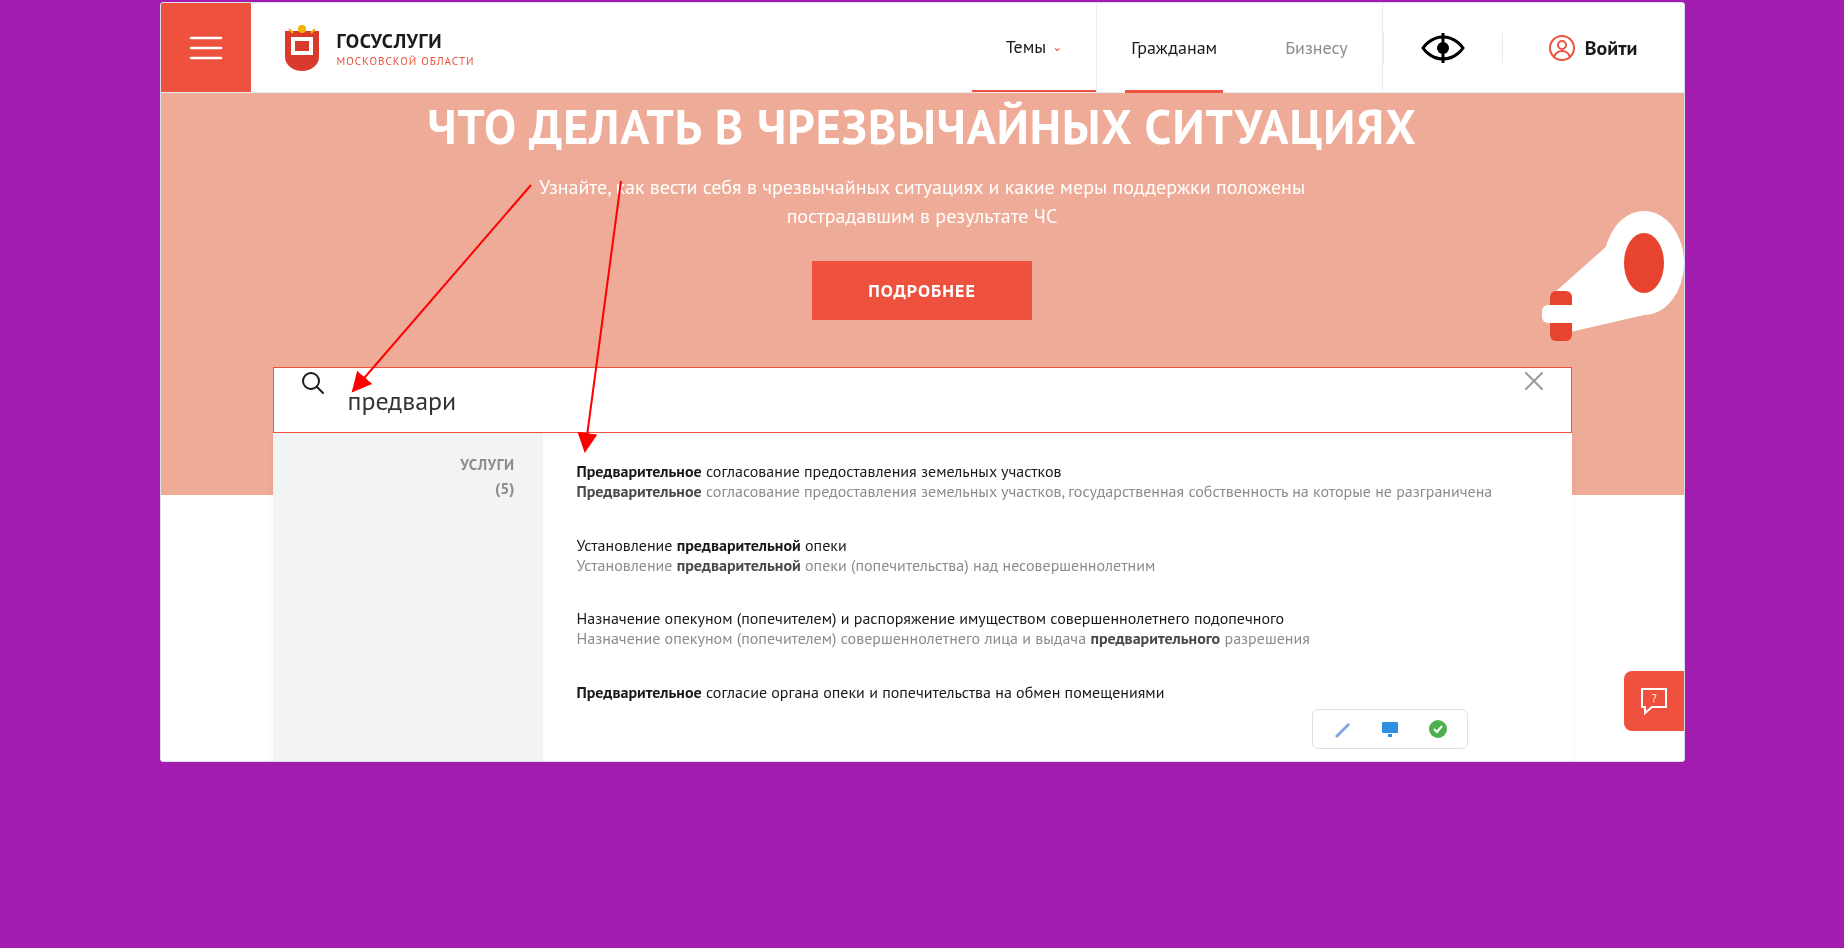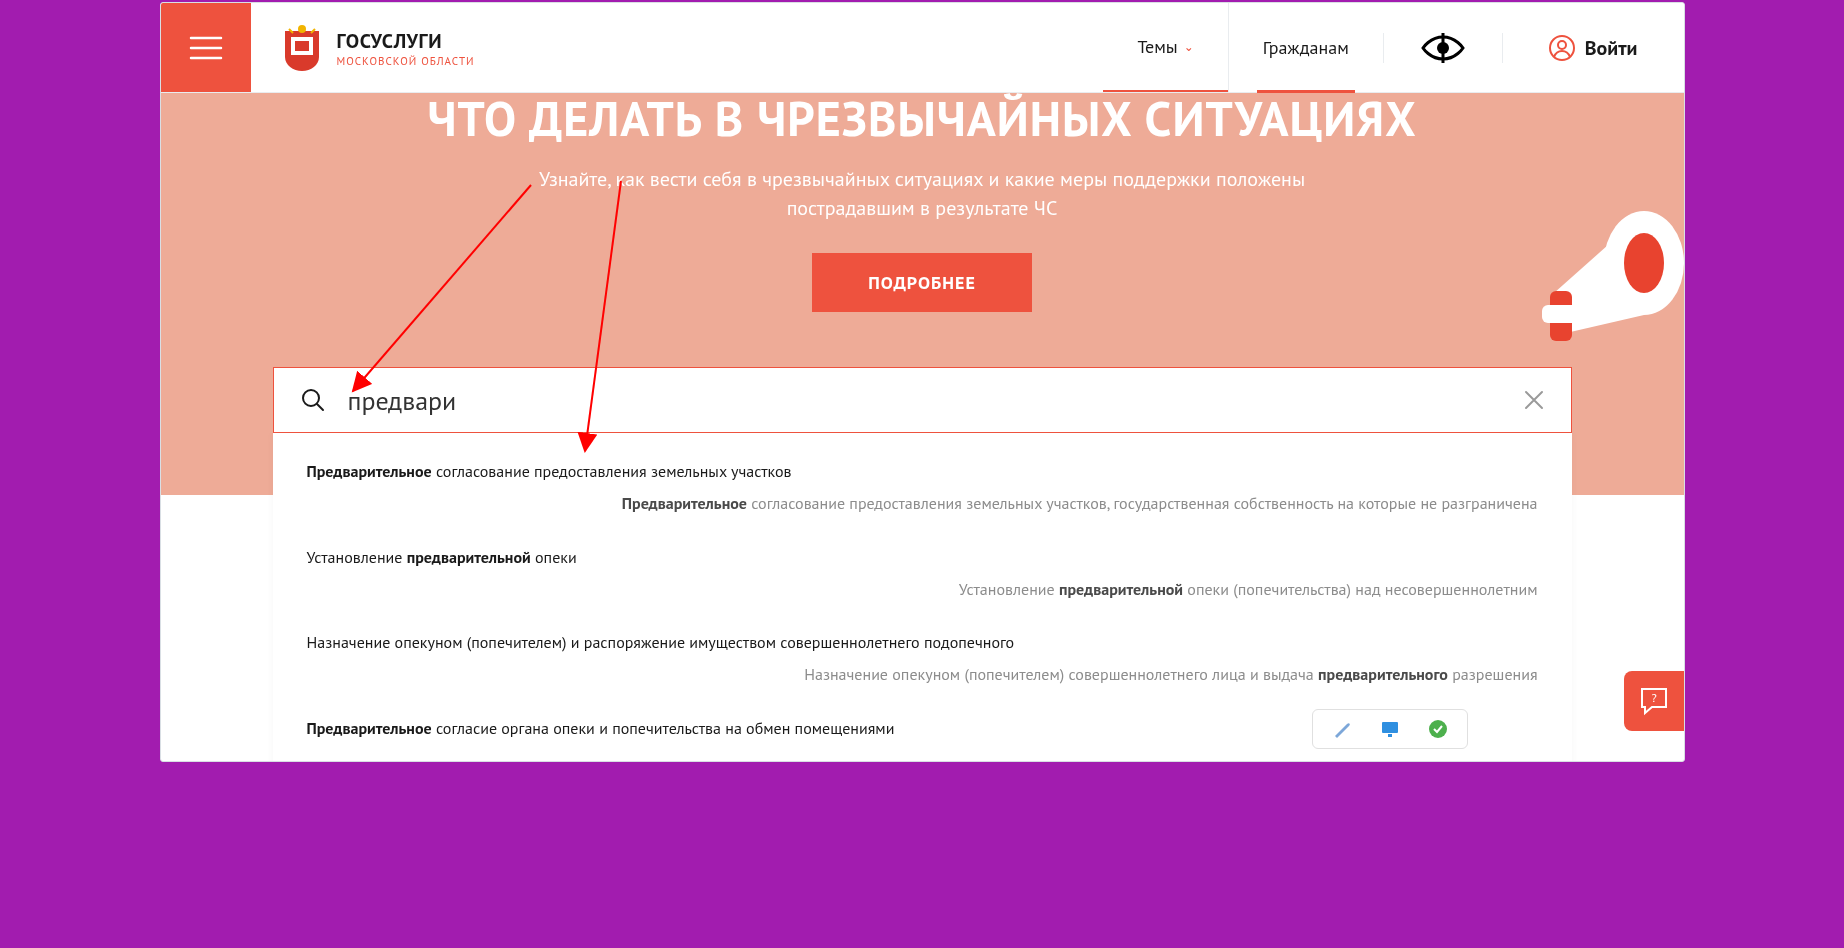--- a/index.html
+++ b/index.html
@@ -19,43 +19,43 @@
   .nav-chevron { color:#ee523e; font-size:12px; }
   .nav-link.sep-l { border-left:1px solid #e9ecef; }
   .nav-link.sep-r { border-right:1px solid #e9ecef; }
   .nav-link.active::after{ content:""; position:absolute; left:28px; right:28px; bottom:-1px; height:3px; background:#ee523e; }
   .nav-link.muted{ color:#8c8c8c; }
   .eye-btn { width:120px; display:flex; align-items:center; justify-content:center; cursor:pointer; border-left:1px solid #e9ecef; border-right:1px solid #e9ecef; }
   .login-btn { display:flex; align-items:center; gap:10px; padding:0 46px; font-weight:600; font-size:20px; color:#1a1a1a; cursor:pointer;text-align:center; }
   .login-icon{ color:#ee523e; }
 
   
-  .hero { position:relative; height:402px; background:#eeab97; overflow:hidden; text-align:center; color:#fff; }
+  .hero { position:relative; height:402px; background:#eeab97; overflow:hidden; padding-top:8px; text-align:center; color:#fff; }
   .hero-title { font-size:48px; font-weight:800; letter-spacing:1px; padding:0 60px; line-height:1.05; }
   .hero-sub { font-size:20px; max-width:820px; margin:22px auto 0; line-height:1.45; }
   .hero-cta { display:inline-block; margin-top:30px; background:#ee523e; color:#fff; font-size:18px; font-weight:700; letter-spacing:1px; padding:18px 56px; cursor:pointer; }
   .hero-megaphone{ position:absolute; right:-10px; top:80px; }
   .dots{ position:absolute; left:0; right:0; bottom:50px; display:flex; gap:12px; justify-content:center; }
   .dot{ width:10px; height:10px; border-radius:50%; border:1.5px solid #fff; cursor:pointer; }
   .dot.active{ background:#fff; }
 
   
   .search-wrap{ position:absolute; top:364px; left:112px; right:112px; background:#fff; border:1px solid #ee523e; z-index:15; }
-  .search-bar{ display:flex; align-items:center; height:64px; padding:2px 26px; }
+  .search-bar{ display:flex; height:64px; padding:2px 26px; }
   .search-bar input{ flex:1; border:none; outline:none; font-size:26px; color:#333; padding-left:22px; font-family:inherit; }
   .search-clear{ cursor:pointer; color:#999; }
 
   .results-wrap{ position:absolute; top:428px; left:112px; right:112px; background:#fff; display:flex; min-height:430px; box-shadow:0 2px 8px rgba(0,0,0,.04); z-index:14; }
   .results-side{ width:270px; background:#f2f3f4; padding:24px 28px; text-align:right; }
   .results-side .cat{ color:#8c8c8c; font-size:15px; font-weight:600; letter-spacing:.5px; }
   .results-side .cnt{ color:#8c8c8c; font-size:16px; font-weight:600; margin-top:4px; }
   .results-list{ flex:1; padding:20px 34px 0; }
   .result-item{ padding:10px 0 22px; cursor:pointer; }
   .result-item .r-title{ font-size:16px; color:#1a1a1a; }
-  .result-item .r-desc{ font-size:16px; color:#8c8c8c; margin-top:12px; line-height:1.35;text-align:right; }
+  .result-item .r-desc{ font-size:16px; color:#8c8c8c; line-height:1.35; }
   .hl{ font-weight:700; color:#1a1a1a; }
   .r-desc .hl{ color:#4a4a4a; }
 
   
   .arrows-svg{ position:absolute; top:0; left:0; z-index:16; pointer-events:none; }
 
   
   .tray{ position:absolute; right:216px; bottom:12px; display:flex; gap:26px; background:#fff; border:1px solid #e0e0e0; border-radius:6px; padding:8px 18px; align-items:center; z-index:30; }
   .tray .ico{ width:22px; height:22px; display:flex; align-items:center; justify-content:center; }
   .chat-fab{ position:absolute; right:0; top:668px; width:60px; height:60px; background:#ee523e; border-top-left-radius:8px; border-bottom-left-radius:8px; display:flex; align-items:center; justify-content:center; z-index:30; cursor:pointer; }
@@ -87,20 +87,23 @@
       <div class="t2">МОСКОВСКОЙ ОБЛАСТИ</div>
     </div>
   </div>
   <div class="nav">
     <div class="nav-link themes">
       <span>Темы</span>
       <span class="nav-chevron">⌄</span>
     </div>
     <div class="nav-link sep-l active">
       <span>Гражданам</span>
+    </div>
+    <div class="nav-link muted sep-r">
+      <span>Бизнесу</span>
     </div>
     <div class="eye-btn">
       <svg width="44" height="30" viewBox="0 0 44 30">
         <path d="M2 15s7-11 20-11 20 11 20 11-7 11-20 11S2 15 2 15z" fill="none" stroke="#000" stroke-width="3"></path>
         <circle cx="22" cy="15" r="6" fill="#000"></circle>
         <path d="M22 0v30" stroke="#000" stroke-width="3"></path>
       </svg>
     </div>
     <div class="login-btn">
       <svg class="login-icon" width="26" height="26" viewBox="0 0 26 26">
@@ -158,20 +161,24 @@
       <path d="M17 17l6 6" stroke="#1a1a1a" stroke-width="2" stroke-linecap="round"></path>
     </svg>
     <input type="text" value="предвари" placeholder="" style="">
     <svg class="search-clear" width="22" height="22" viewBox="0 0 22 22">
       <path d="M3 3l16 16M19 3L3 19" stroke="#9a9a9a" stroke-width="2" stroke-linecap="round"></path>
     </svg>
   </div>
 </div>
 
 <div class="results-wrap">
+  <div class="results-side">
+    <div class="cat">УСЛУГИ</div>
+    <div class="cnt">(5)</div>
+  </div>
   <div class="results-list">
     <div class="result-item">
       <div class="r-title"><span class="hl">Предварительное</span><span> согласование предоставления земельных участков</span></div>
       <div class="r-desc"><span class="hl">Предварительное</span><span> согласование предоставления земельных участков, государственная собственность на которые не разграничена</span></div>
     </div>
     <div class="result-item">
       <div class="r-title"><span>Установление </span><span class="hl">предварительной</span><span> опеки</span></div>
       <div class="r-desc"><span>Установление </span><span class="hl">предварительной</span><span> опеки (попечительства) над несовершеннолетним</span></div>
     </div>
     <div class="result-item">

